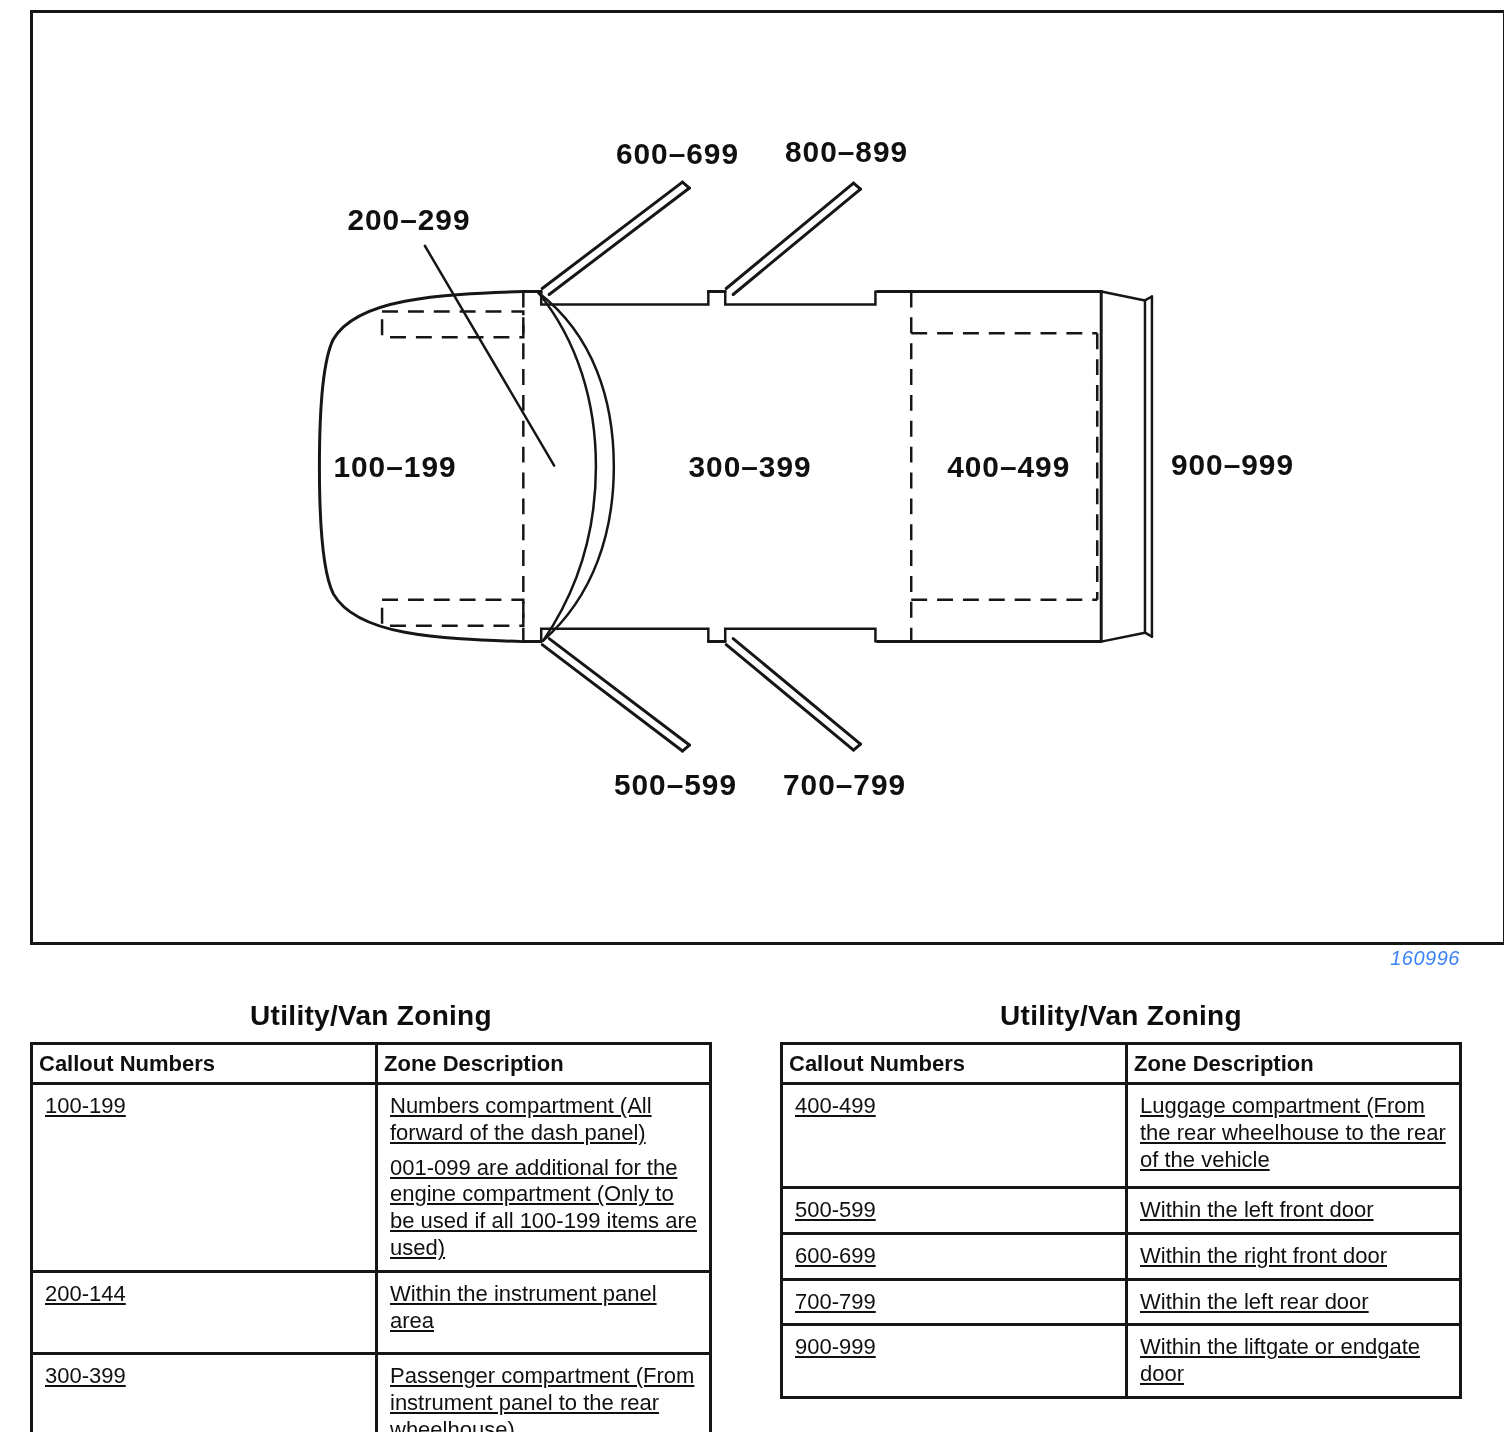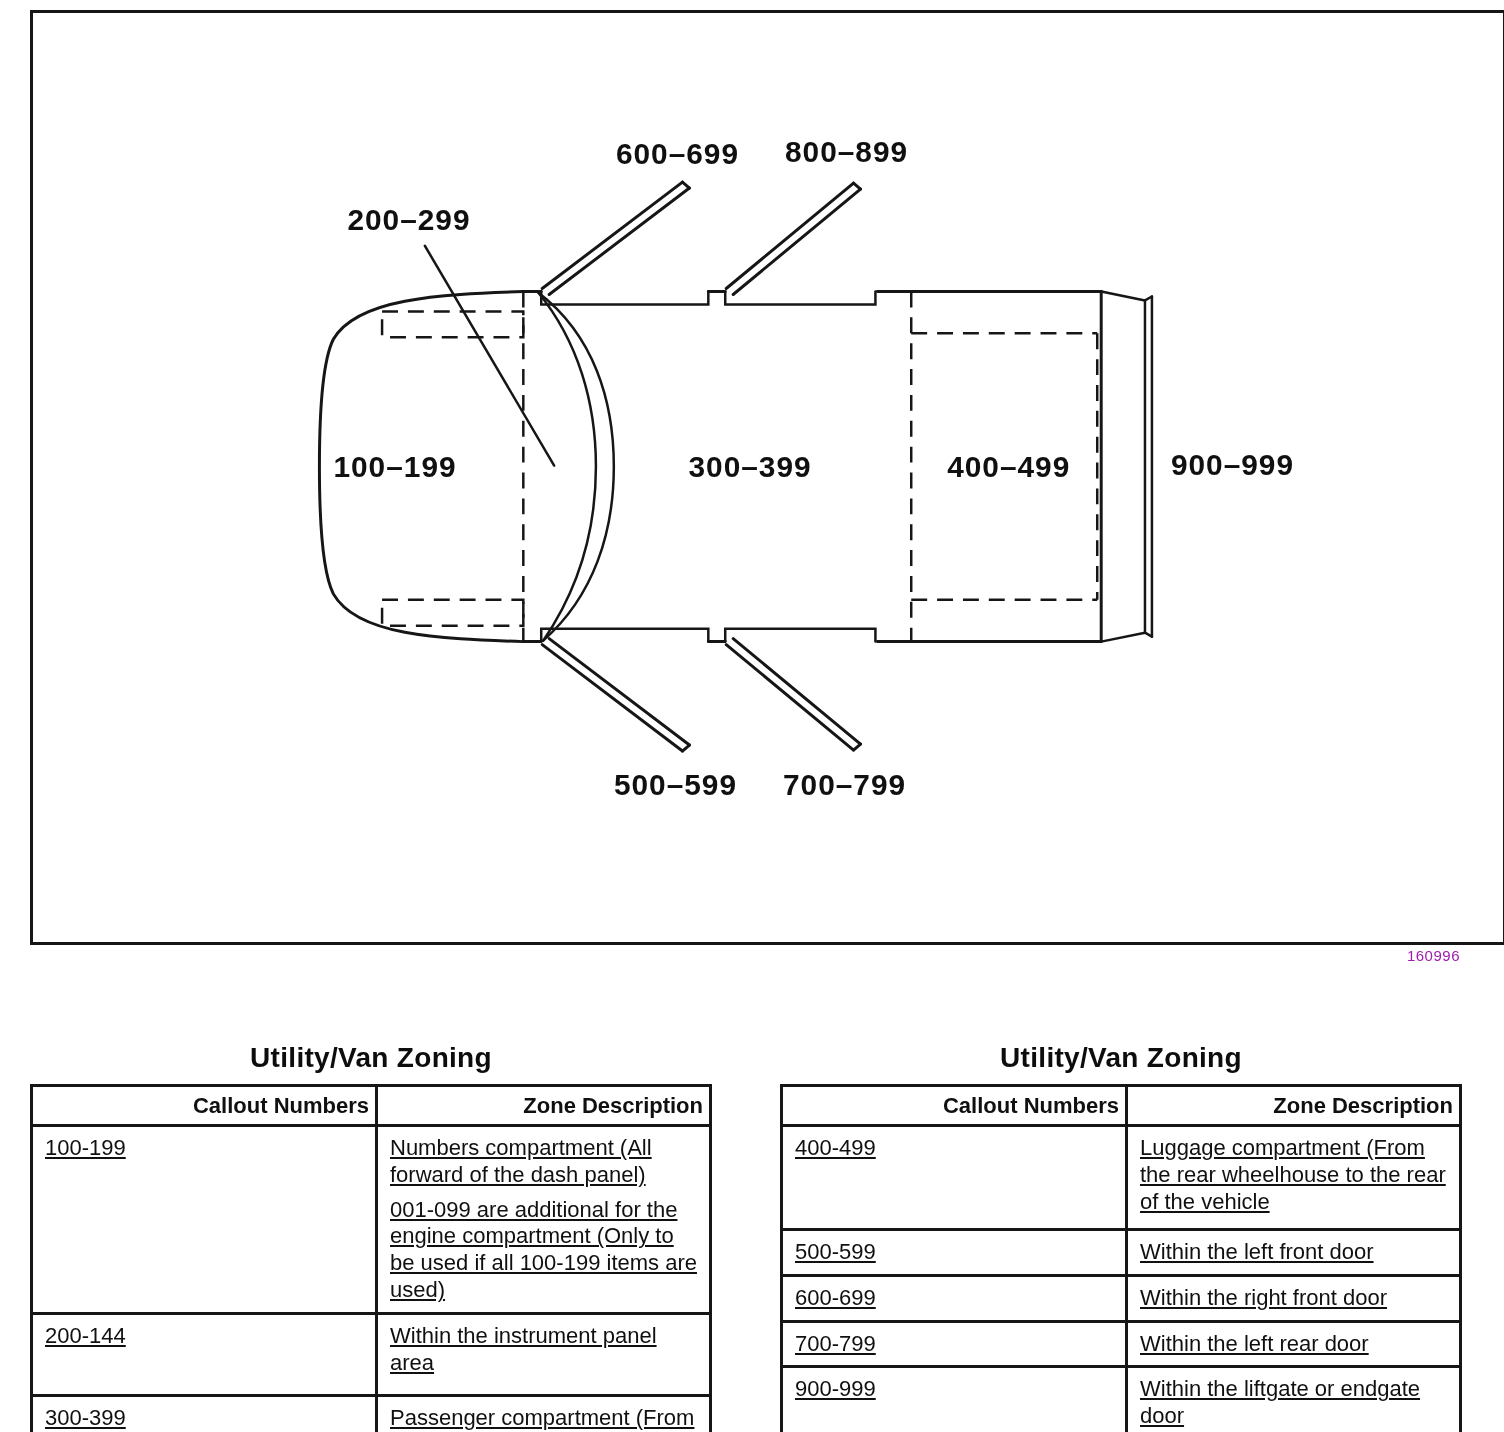--- a/index.html
+++ b/index.html
@@ -15,46 +15,46 @@
   .figure-box {
     position:absolute; left:30px; top:10px;
     width:1476px; height:935px;
     border:3px solid #161616;
     background:#ffffff;
   }
   .figure-box svg { display:block; width:100%; height:100%; }
 
   .figure-number {
     position:absolute; top:947px; left:30px; width:1430px;
-    text-align:right; font-size:15px; color:#a21caf; letter-spacing:.5px;
+    text-align:right; font-size:20px; color:#3b82f6; letter-spacing:.5px;font-style:italic;
   }
 
   
   .ln   { stroke:#161616; stroke-width:3; fill:none; stroke-linecap:round; }
   .ln2  { stroke:#161616; stroke-width:2.5; fill:none; stroke-linecap:round; }
   .dash { stroke:#161616; stroke-width:2.5; fill:none; stroke-dasharray:16 10; }
   .door { stroke:#161616; stroke-width:3; fill:none; stroke-linecap:round; }
   .zlabel {
     font-family:"Liberation Sans", sans-serif;
     font-size:30px; font-weight:600; fill:#101010;
     text-anchor:middle; letter-spacing:1px;
   }
 
   
   .table-section { position:absolute; top:1000px; width:682px; }
   .table-left  { left:30px; }
   .table-right { left:780px; }
   .table-title {
     font-size:28px; font-weight:bold; text-align:center;
-    margin-bottom:10px; letter-spacing:.3px; color:#0d0d0d;margin-top:42px;
+    margin-bottom:10px; letter-spacing:.3px; color:#0d0d0d;
   }
   table.zoning { border-collapse:collapse; width:100%; table-layout:fixed; background:#fff; }
   table.zoning th, table.zoning td { border:3px solid #161616; font-size:22px; }
   table.zoning th {
-    font-weight:bold; text-align:right; vertical-align:middle;
+    font-weight:bold; text-align:left; vertical-align:middle;
     height:40px; padding:4px 6px;
   }
   table.zoning td {
     vertical-align:top; text-align:left;
     padding:8px 12px; line-height:1.22;text-decoration:underline;
   }
   col.c-callout { width:345px; }
   td p + p { margin-top:8px; }
 
   .lt-r1 td { height:172px; }

